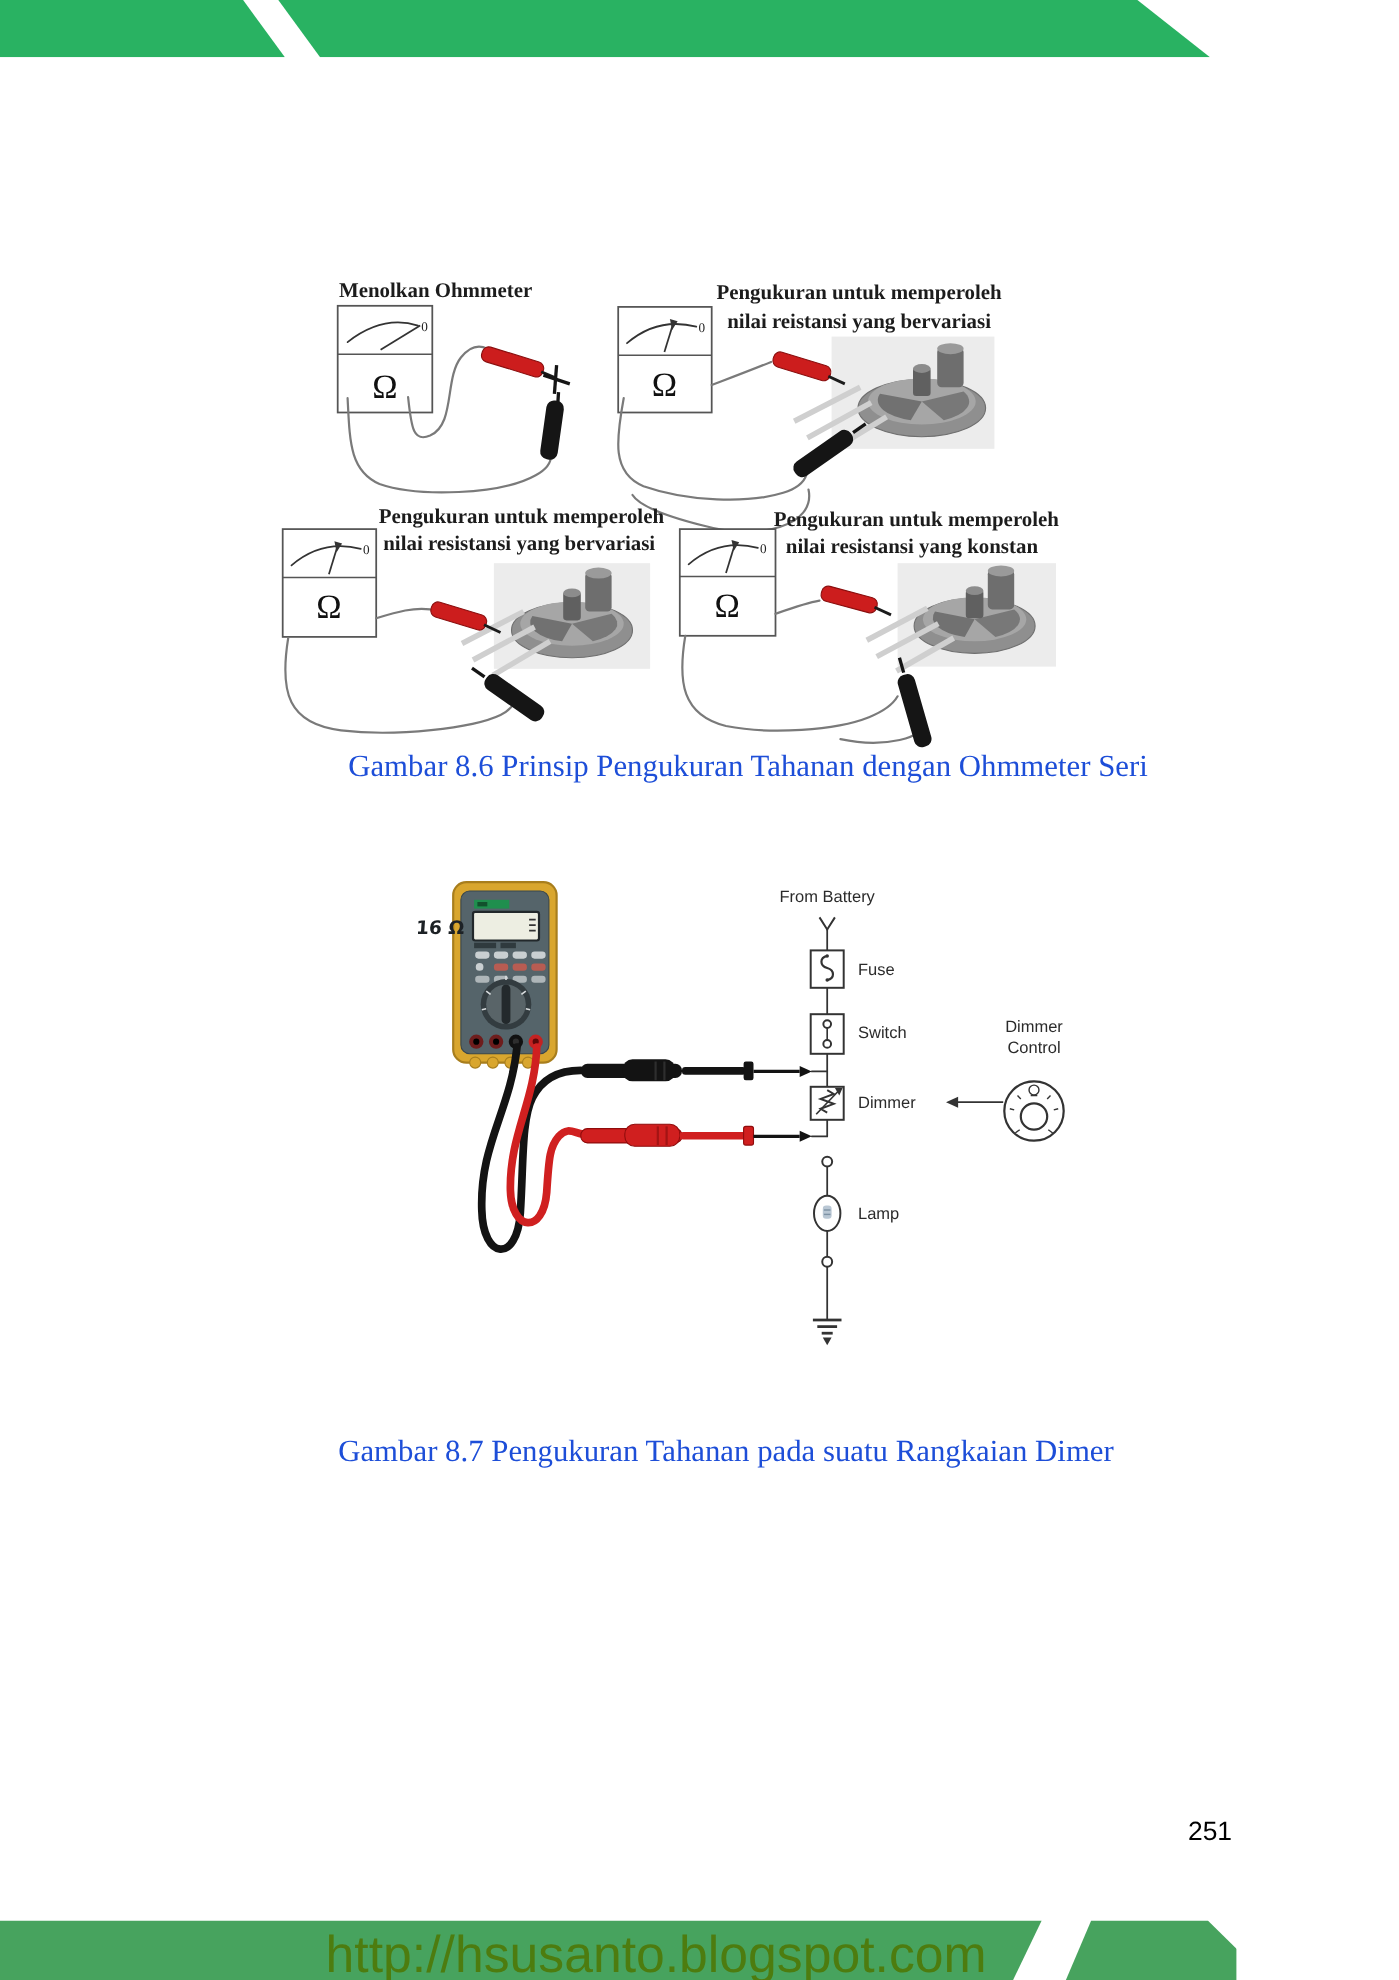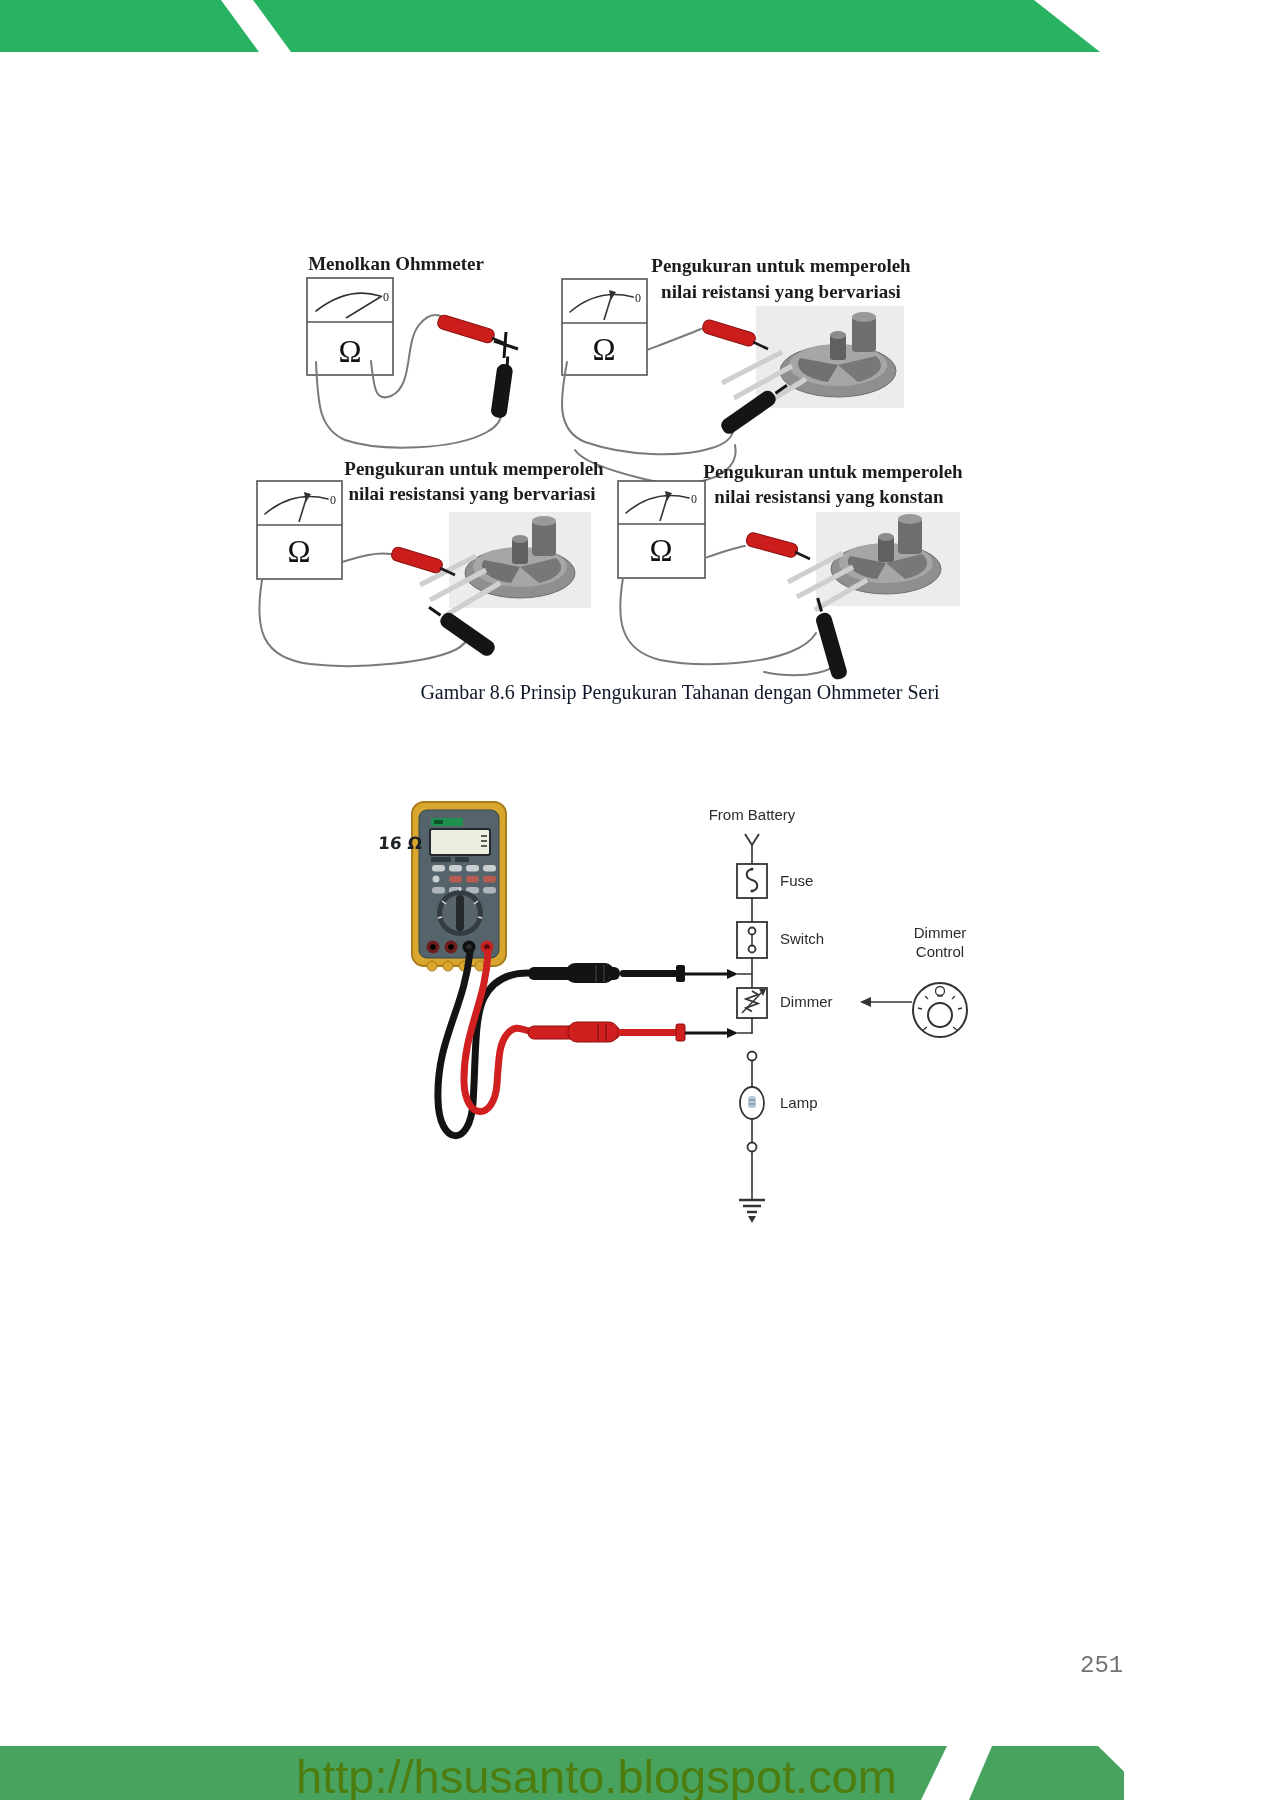--- a/index.html
+++ b/index.html
@@ -9,23 +9,23 @@
   .plabel{font-family:"Liberation Serif",serif;font-weight:700;font-size:19px;fill:#1c1c1c;}
   .ohm{font-family:"Liberation Serif",serif;font-size:31px;fill:#111;}
   .zero{font-family:"Liberation Serif",serif;font-size:12px;fill:#222;}
   .clabel{font-family:"Liberation Sans",sans-serif;font-size:15px;fill:#2b2b2b;}
   .lcdtxt{font-family:"DejaVu Sans",sans-serif;font-weight:700;font-size:17px;fill:#1d2226;}
   .meterbox{fill:#ffffff;stroke:#555;stroke-width:1.6;}
   .wire{fill:none;stroke:#7a7a7a;stroke-width:2;stroke-linecap:round;}
   .cwire{fill:none;stroke:#333;stroke-width:1.6;stroke-linecap:round;}
   .cstroke{stroke:#333;stroke-width:1.8;fill:#fff;}
   .caption{position:absolute;text-align:center;font-family:"Liberation Serif",serif;
-           font-size:20px;color:#0f172a;white-space:nowrap;}
-  .page-number{position:absolute;left:1080px;top:1652px;font-family:Liberation Mono, monospace;
-           font-size:24px;color:#737373;}
+           font-size:28px;color:#1d4ed8;white-space:nowrap;}
+  .page-number{position:absolute;left:1080px;top:1652px;font-family:Liberation Sans, sans-serif;
+           font-size:24px;color:#000000;}
   .watermark{position:absolute;left:296px;top:1752px;font-family:"Liberation Sans",sans-serif;
            font-size:47px;color:#4d7c0f;z-index:6;line-height:1.05;white-space:nowrap;}
   .band{position:absolute;left:0;display:block;}
 </style>
 </head>
 <body>
 
 <div class="page">
 
   <svg class="band" style="top:0;" width="1272" height="52" viewBox="0 0 1272 52">
@@ -306,20 +306,21 @@
         <line x1="925" y1="996" x2="928" y2="999" stroke="#333" stroke-width="1.3"></line>
         <line x1="955" y1="996" x2="952" y2="999" stroke="#333" stroke-width="1.3"></line>
         <line x1="918" y1="1008" x2="922" y2="1009" stroke="#333" stroke-width="1.3"></line>
         <line x1="962" y1="1008" x2="958" y2="1009" stroke="#333" stroke-width="1.3"></line>
         <line x1="923" y1="1030" x2="927" y2="1027" stroke="#333" stroke-width="1.3"></line>
         <line x1="957" y1="1030" x2="953" y2="1027" stroke="#333" stroke-width="1.3"></line>
       </g>
     </g>
   </svg>
 
+  <div class="caption" style="left:230px;top:1304px;width:860px;">Gambar 8.7 Pengukuran Tahanan pada suatu Rangkaian Dimer</div>
 
   <div class="page-number">251</div>
 
   <svg class="band" style="top:1746px;z-index:4;" width="1272" height="54" viewBox="0 0 1272 54">
     <polygon points="0,0 947,0 921,54 0,54" fill="#47a35e"></polygon>
     <polygon points="992,0 1098,0 1153,54 969,54" fill="#47a35e"></polygon>
     <polygon points="1170,28 1212,54 1245,54" fill="#f0e2e2" opacity="0.7"></polygon>
   </svg>
 
   <div class="watermark">http://hsusanto.blogspot.com</div>

